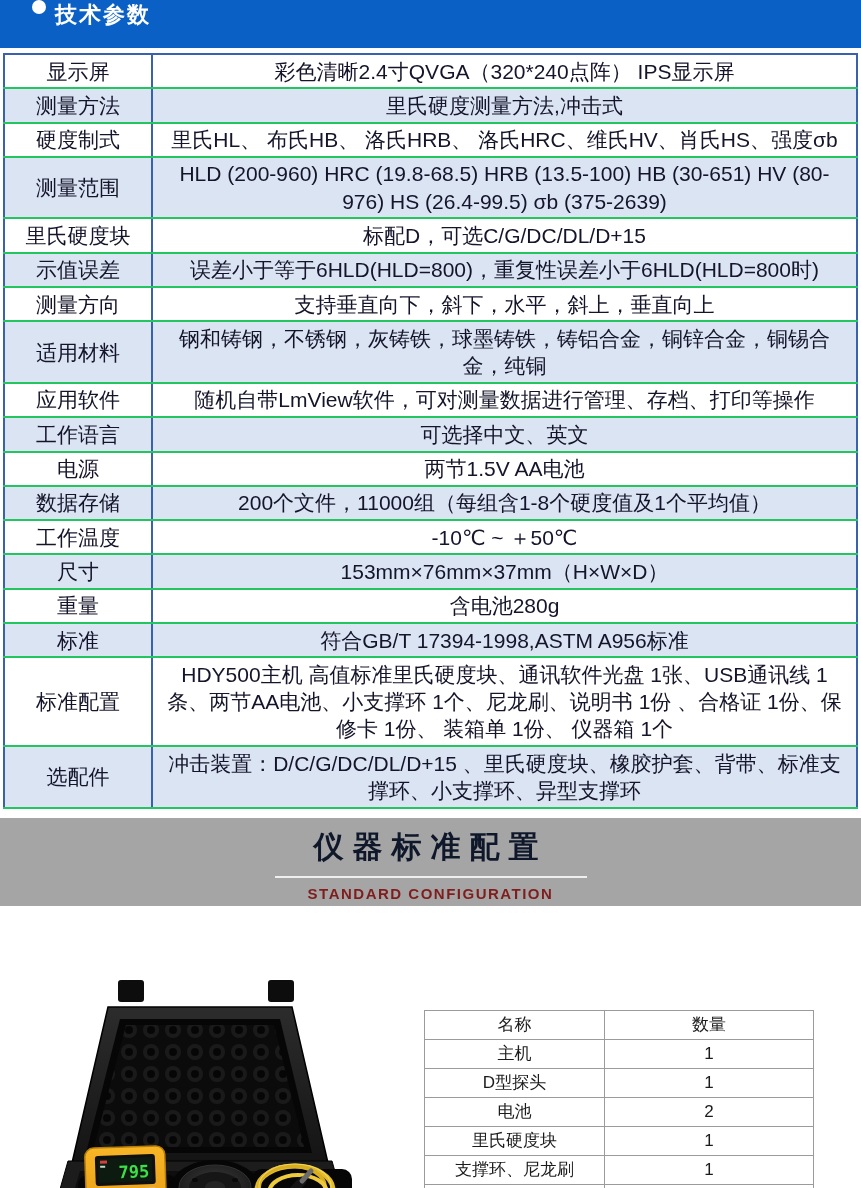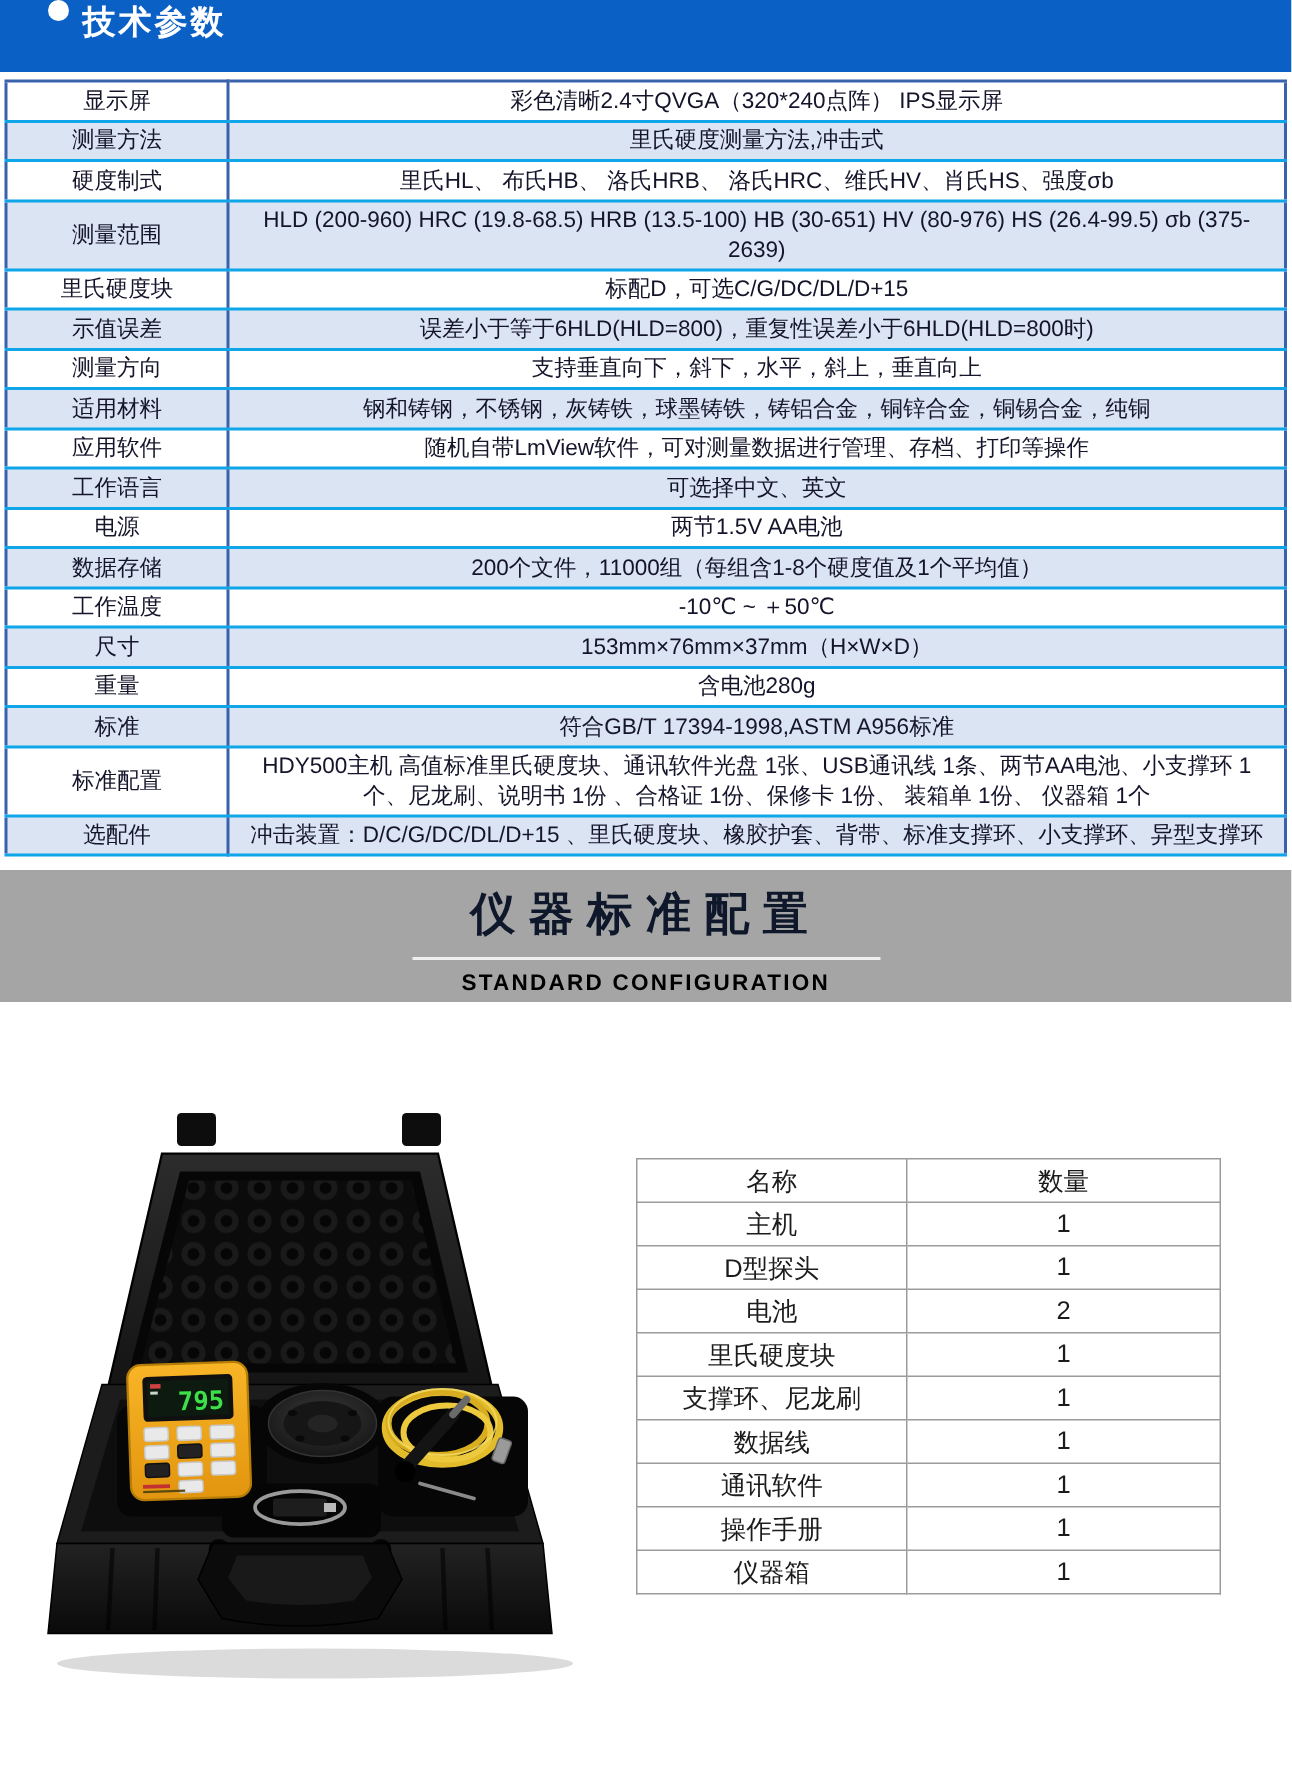--- a/index.html
+++ b/index.html
@@ -11,32 +11,32 @@
 
   
   .top-bar{ height:48px; background:#0a60c4; display:flex; align-items:flex-start; padding-left:32px; }
   .top-bullet{ width:14px; height:14px; border-radius:50%; background:#ffffff; margin-right:9px; flex:0 0 auto; }
   .top-title{ color:#ffffff; font-size:22px; font-weight:bold; letter-spacing:2px; }
 
   
   .spec-table{ width:855px; margin:5px 3px 9px 3px; border-collapse:collapse; table-layout:fixed;
                border:2px solid #3a62ac; }
   .spec-table td{
-    border-top:2px solid #3a62ac; border-bottom:2px solid #0ea5e9;
-    text-align:center; font-size:15px; color:#14142a; padding:2.5px 10px; line-height:1.3;
+    border-top:2px solid #3a62ac; border-bottom:2px solid #22c55e;
+    text-align:center; font-size:21px; color:#14142a; padding:2.5px 10px; line-height:1.3;
     background:#ffffff;
   }
   .spec-table td.spec-label{ width:148px; border-right:2px solid #3a62ac; }
   .spec-table tr:nth-child(even) td{ background:#dbe4f3; }
 
   
   .banner{ height:88px; background:#a5a5a5; text-align:center; padding-top:9px; }
   .banner-title{ color:#0f172a; font-size:30px; font-weight:bold; letter-spacing:9px; }
   .banner-line{ width:312px; height:2px; background:#efefef; margin:8px auto 7px auto; }
-  .banner-sub{ color:#000000; font-size:15px; font-weight:bold; letter-spacing:1.5px; }
+  .banner-sub{ color:#7f1d1d; font-size:15px; font-weight:bold; letter-spacing:1.5px; }
 
   
   .bottom{ position:relative; height:508px; background:#ffffff; }
   .photo-wrap{ position:absolute; left:30px; top:68px; width:370px; height:402px; }
 
   .config-table{ position:absolute; left:424px; top:104px; width:390px; border-collapse:collapse; }
   .config-table td{
     border:1px solid #9b9b9b; height:29px; text-align:center;
     font-size:17px; color:#1b1b1b; background:#ffffff; padding:0 4px;
   }

